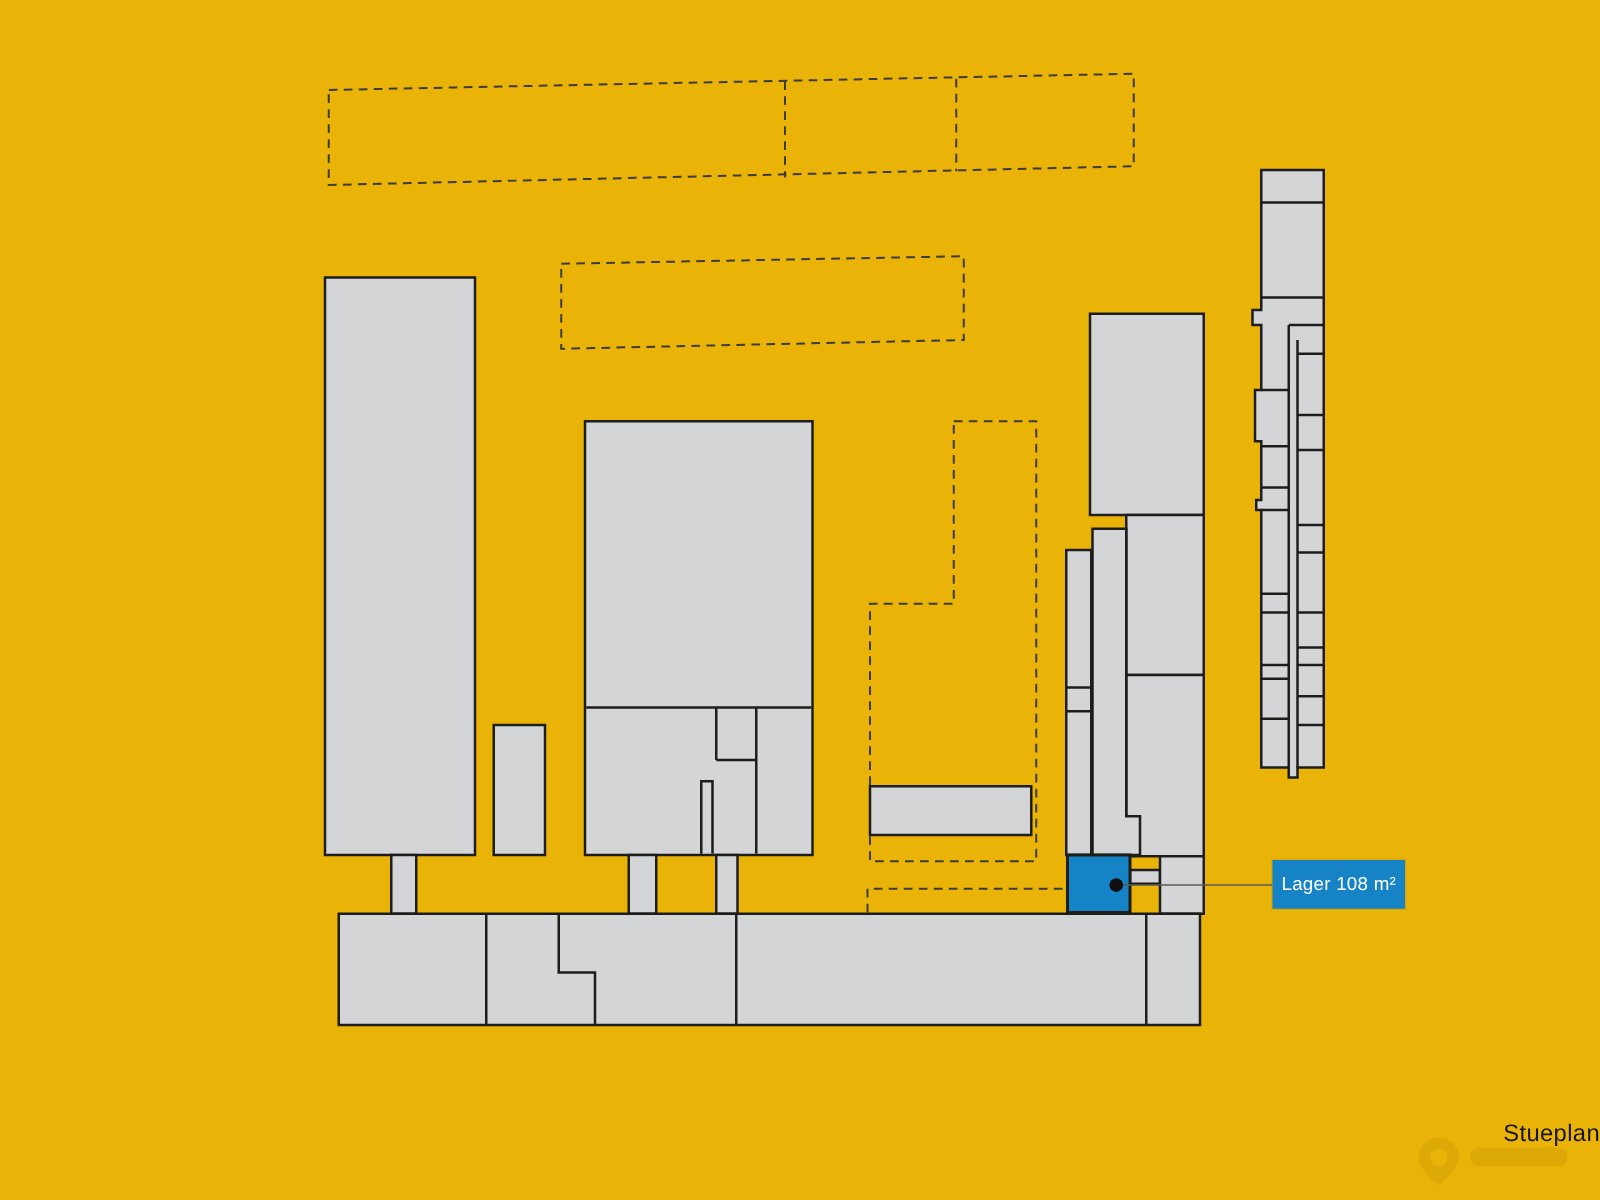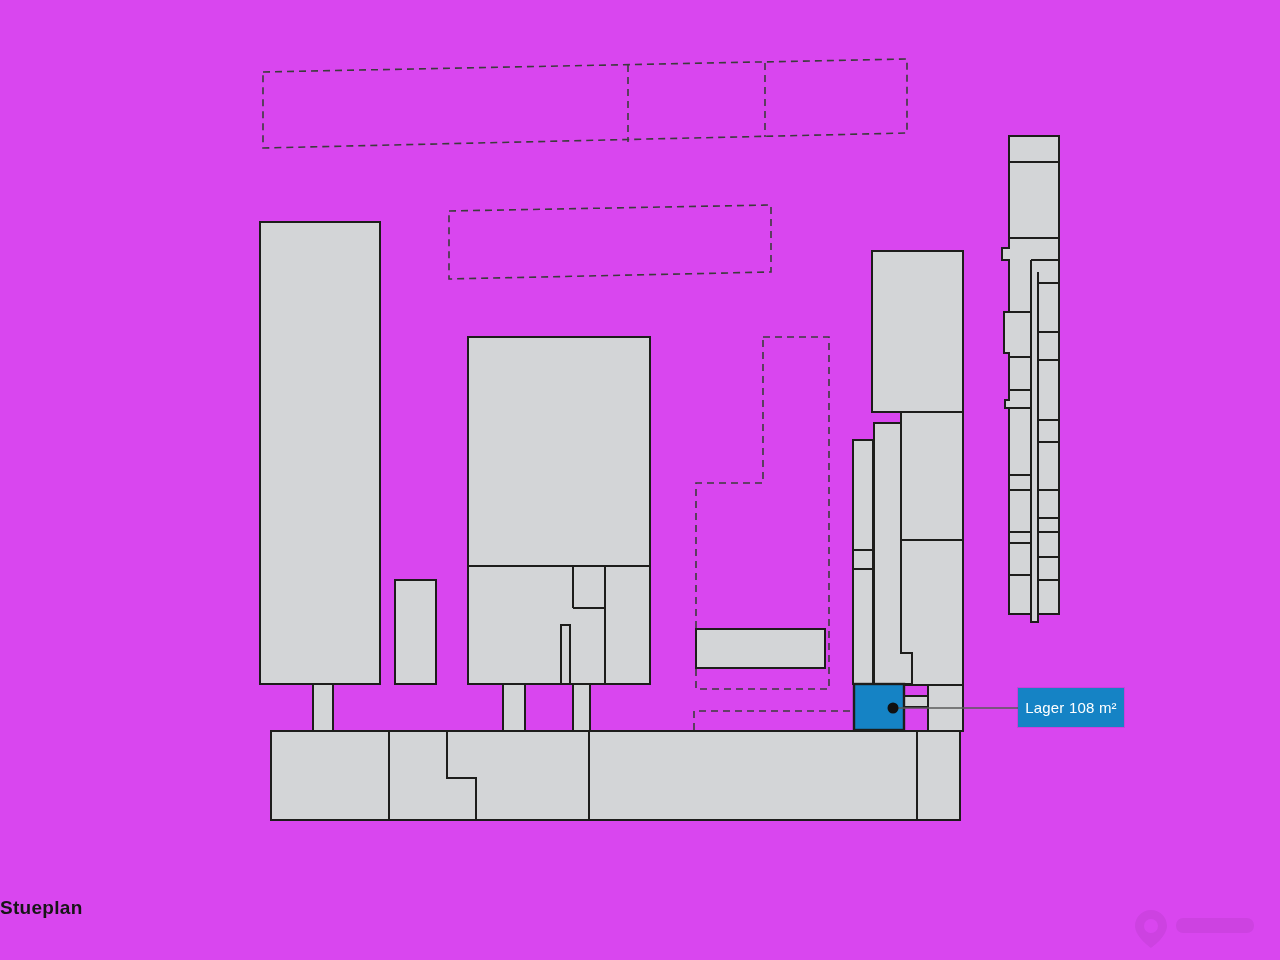--- a/index.html
+++ b/index.html
@@ -1,38 +1,38 @@
 <!DOCTYPE html>
 <html style="--accent-blue: #1583c5; --building-fill: #d3d5d7; --outline: #1d1d1b; --dashed-outline: #3c3c3c; --leader-line: #5a5a5a; --label-text: #ffffff;"><head>
 <meta charset="utf-8">
 <style>
   html,body{margin:0;padding:0;background:#fff;}
   #stage{
-    position:relative;width:1280px;height:960px;background:#d946ef;overflow:hidden;
+    position:relative;width:1280px;height:960px;background:#eab308;overflow:hidden;
     font-family:"Liberation Sans", sans-serif;
   }
   svg{position:absolute;inset:0;display:block;}
   
   .b    {fill:var(--building-fill,#d3d5d7);stroke:var(--outline,#1d1d1b);stroke-width:2;}
   .iw   {fill:none;stroke:var(--outline,#1d1d1b);stroke-width:2;}
   .dash {fill:none;stroke:var(--dashed-outline,#3c3c3c);stroke-width:1.6;stroke-dasharray:7 5;}
   .unit {stroke:var(--outline,#1d1d1b);stroke-width:2.4;}
   .leader{stroke:var(--leader-line,#5a5a5a);stroke-width:1.3;}
   .wm   {opacity:.05;}
   .label-box{
     position:absolute;left:1018px;top:688px;width:106px;height:39px;
     background:var(--accent-blue,#1583c5);
     display:flex;align-items:center;justify-content:center;
     color:var(--label-text,#ffffff);font-size:15px;letter-spacing:.2px;
     box-shadow:0 0 0 1px rgba(0,0,0,.08);
     cursor:pointer;
   }
   .plan-title{
     position:absolute;left:0;top:897px;width:100%;
-    text-align:left;font-size:19px;color:#161616;letter-spacing:.3px;font-weight:bold;
+    text-align:right;font-size:19px;color:#161616;letter-spacing:.3px;
   }
 </style>
 </head>
 <body>
 
 <div id="stage">
 
   <svg width="1280" height="960" viewBox="0 0 1280 960">
 
     <g>

